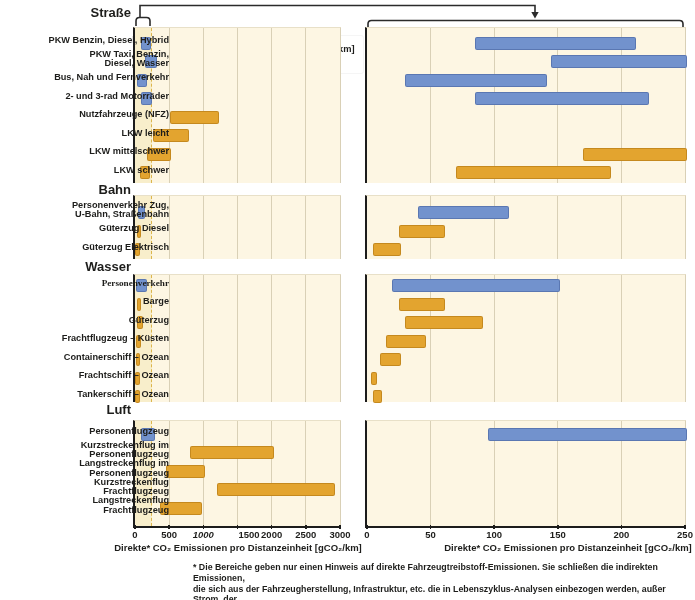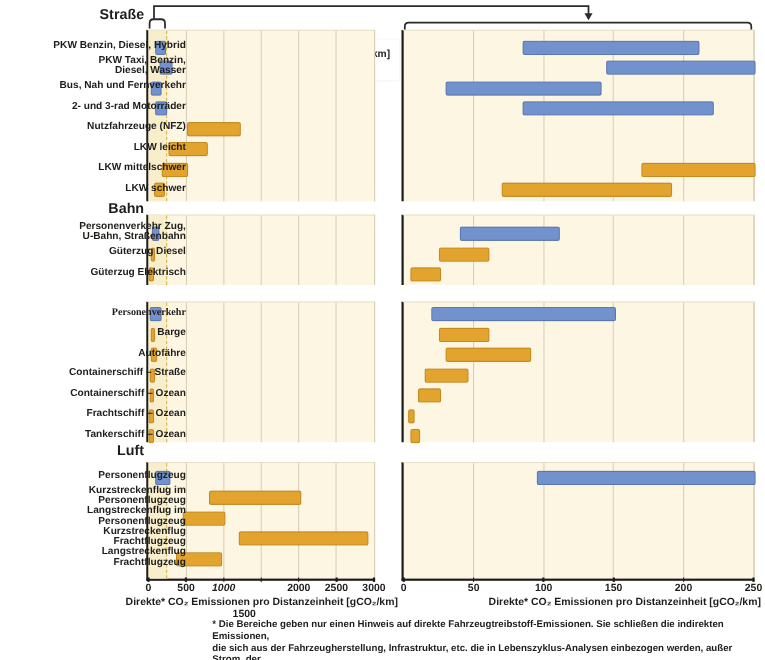--- a/index.html
+++ b/index.html
@@ -122,20 +122,21 @@
       <div class="gridline" style="left: 253.9px;"></div>
       <div class="gridline" style="left: 317.5px;"></div>
       <div class="bar personen" style="left: 50.88px; width: 89.04px; top: 10px;"></div>
       <div class="bar fracht" style="left: 31.8px; width: 44.52px; top: 28.5px;"></div>
       <div class="bar fracht" style="left: 6.36px; width: 25.44px; top: 47px;"></div>
     </div>
     <div class="row-label" style="top: 210.5px;">Personenverkehr Zug,
 U-Bahn, Straßenbahn</div>
     <div class="row-label" style="top: 229px;">Güterzug Diesel</div>
     <div class="row-label" style="top: 247.5px;">Güterzug Elektrisch</div>
+    <div class="sec-header" style="top: 259px;">Wasser</div>
     <div class="panel" style="left: 133px; top: 274px; width: 205px; height: 127px;">
       <div class="zone" style="width: 17.0833px;"></div>
       <div class="gridline" style="left: 33.6667px;"></div>
       <div class="gridline" style="left: 67.8333px;"></div>
       <div class="gridline" style="left: 102px;"></div>
       <div class="gridline" style="left: 136.167px;"></div>
       <div class="gridline" style="left: 170.333px;"></div>
       <div class="gridline" style="left: 204.5px;"></div>
       <div class="dash" style="left: 16.2833px;"></div>
       <div class="bar personen" style="left: 1.36667px; width: 8.88333px; top: 4px;"></div>
@@ -155,22 +156,22 @@
       <div class="bar personen" style="left: 25.44px; width: 165.36px; top: 4px;"></div>
       <div class="bar fracht" style="left: 31.8px; width: 44.52px; top: 22.5px;"></div>
       <div class="bar fracht" style="left: 38.16px; width: 76.32px; top: 41px;"></div>
       <div class="bar fracht" style="left: 19.08px; width: 38.16px; top: 59.5px;"></div>
       <div class="bar fracht" style="left: 12.72px; width: 19.08px; top: 78px;"></div>
       <div class="bar fracht" style="left: 3.816px; width: 3.816px; top: 96.5px;"></div>
       <div class="bar fracht" style="left: 6.36px; width: 6.36px; top: 115px;"></div>
     </div>
     <div class="row-label" style="top: 283.5px; font-family: Liberation Serif, serif;">Personenverkehr</div>
     <div class="row-label" style="top: 302px;">Barge</div>
-    <div class="row-label" style="top: 320.5px;">Autofähre</div>
-    <div class="row-label" style="top: 339px;">Containerschiff – Straße</div>
+    <div class="row-label" style="top: 320.5px;">Güterzug</div>
+    <div class="row-label" style="top: 339px;">Frachtflugzeug – Küsten</div>
     <div class="row-label" style="top: 357.5px; text-align: right;">Containerschiff – Ozean</div>
     <div class="row-label" style="top: 376px;">Frachtschiff – Ozean</div>
     <div class="row-label" style="top: 394.5px;">Tankerschiff – Ozean</div>
     <div class="sec-header" style="top: 402px;">Luft</div>
     <div class="panel bottom" style="left: 133px; top: 420px; width: 205px; height: 105px;">
       <div class="zone" style="width: 17.0833px;"></div>
       <div class="gridline" style="left: 33.6667px;"></div>
       <div class="gridline" style="left: 67.8333px;"></div>
       <div class="gridline" style="left: 102px;"></div>
       <div class="gridline" style="left: 136.167px;"></div>
@@ -183,21 +184,21 @@
       <div class="bar fracht" style="left: 82px; width: 116.167px; top: 62px;"></div>
       <div class="bar fracht" style="left: 25.2833px; width: 39.6333px; top: 80.5px;"></div>
     </div>
     <div class="tickmark" style="left: 134.25px; top: 525px;"></div>
     <div class="ticklabel" style="left: 135px; top: 529px;">0</div>
     <div class="tickmark" style="left: 168.417px; top: 525px;"></div>
     <div class="ticklabel" style="left: 169.167px; top: 529px;">500</div>
     <div class="tickmark" style="left: 202.583px; top: 525px;"></div>
     <div class="ticklabel" style="left: 203.333px; top: 529px; font-style: italic;">1000</div>
     <div class="tickmark" style="left: 236.75px; top: 525px;"></div>
-    <div class="ticklabel" style="left: 222px; top: 529px; margin-top: 24px;">1500</div>
+    <div class="ticklabel" style="left: 249px; top: 529px;">1500</div>
     <div class="tickmark" style="left: 270.917px; top: 525px;"></div>
     <div class="ticklabel" style="left: 271.667px; top: 529px;">2000</div>
     <div class="tickmark" style="left: 305.083px; top: 525px;"></div>
     <div class="ticklabel" style="left: 305.833px; top: 529px;">2500</div>
     <div class="tickmark" style="left: 339.25px; top: 525px;"></div>
     <div class="ticklabel" style="left: 340px; top: 529px;">3000</div>
     <div class="panel bottom" style="left: 365px; top: 420px; width: 318px; height: 105px;">
       <div class="gridline" style="left: 63.1px;"></div>
       <div class="gridline" style="left: 126.7px;"></div>
       <div class="gridline" style="left: 190.3px;"></div>

